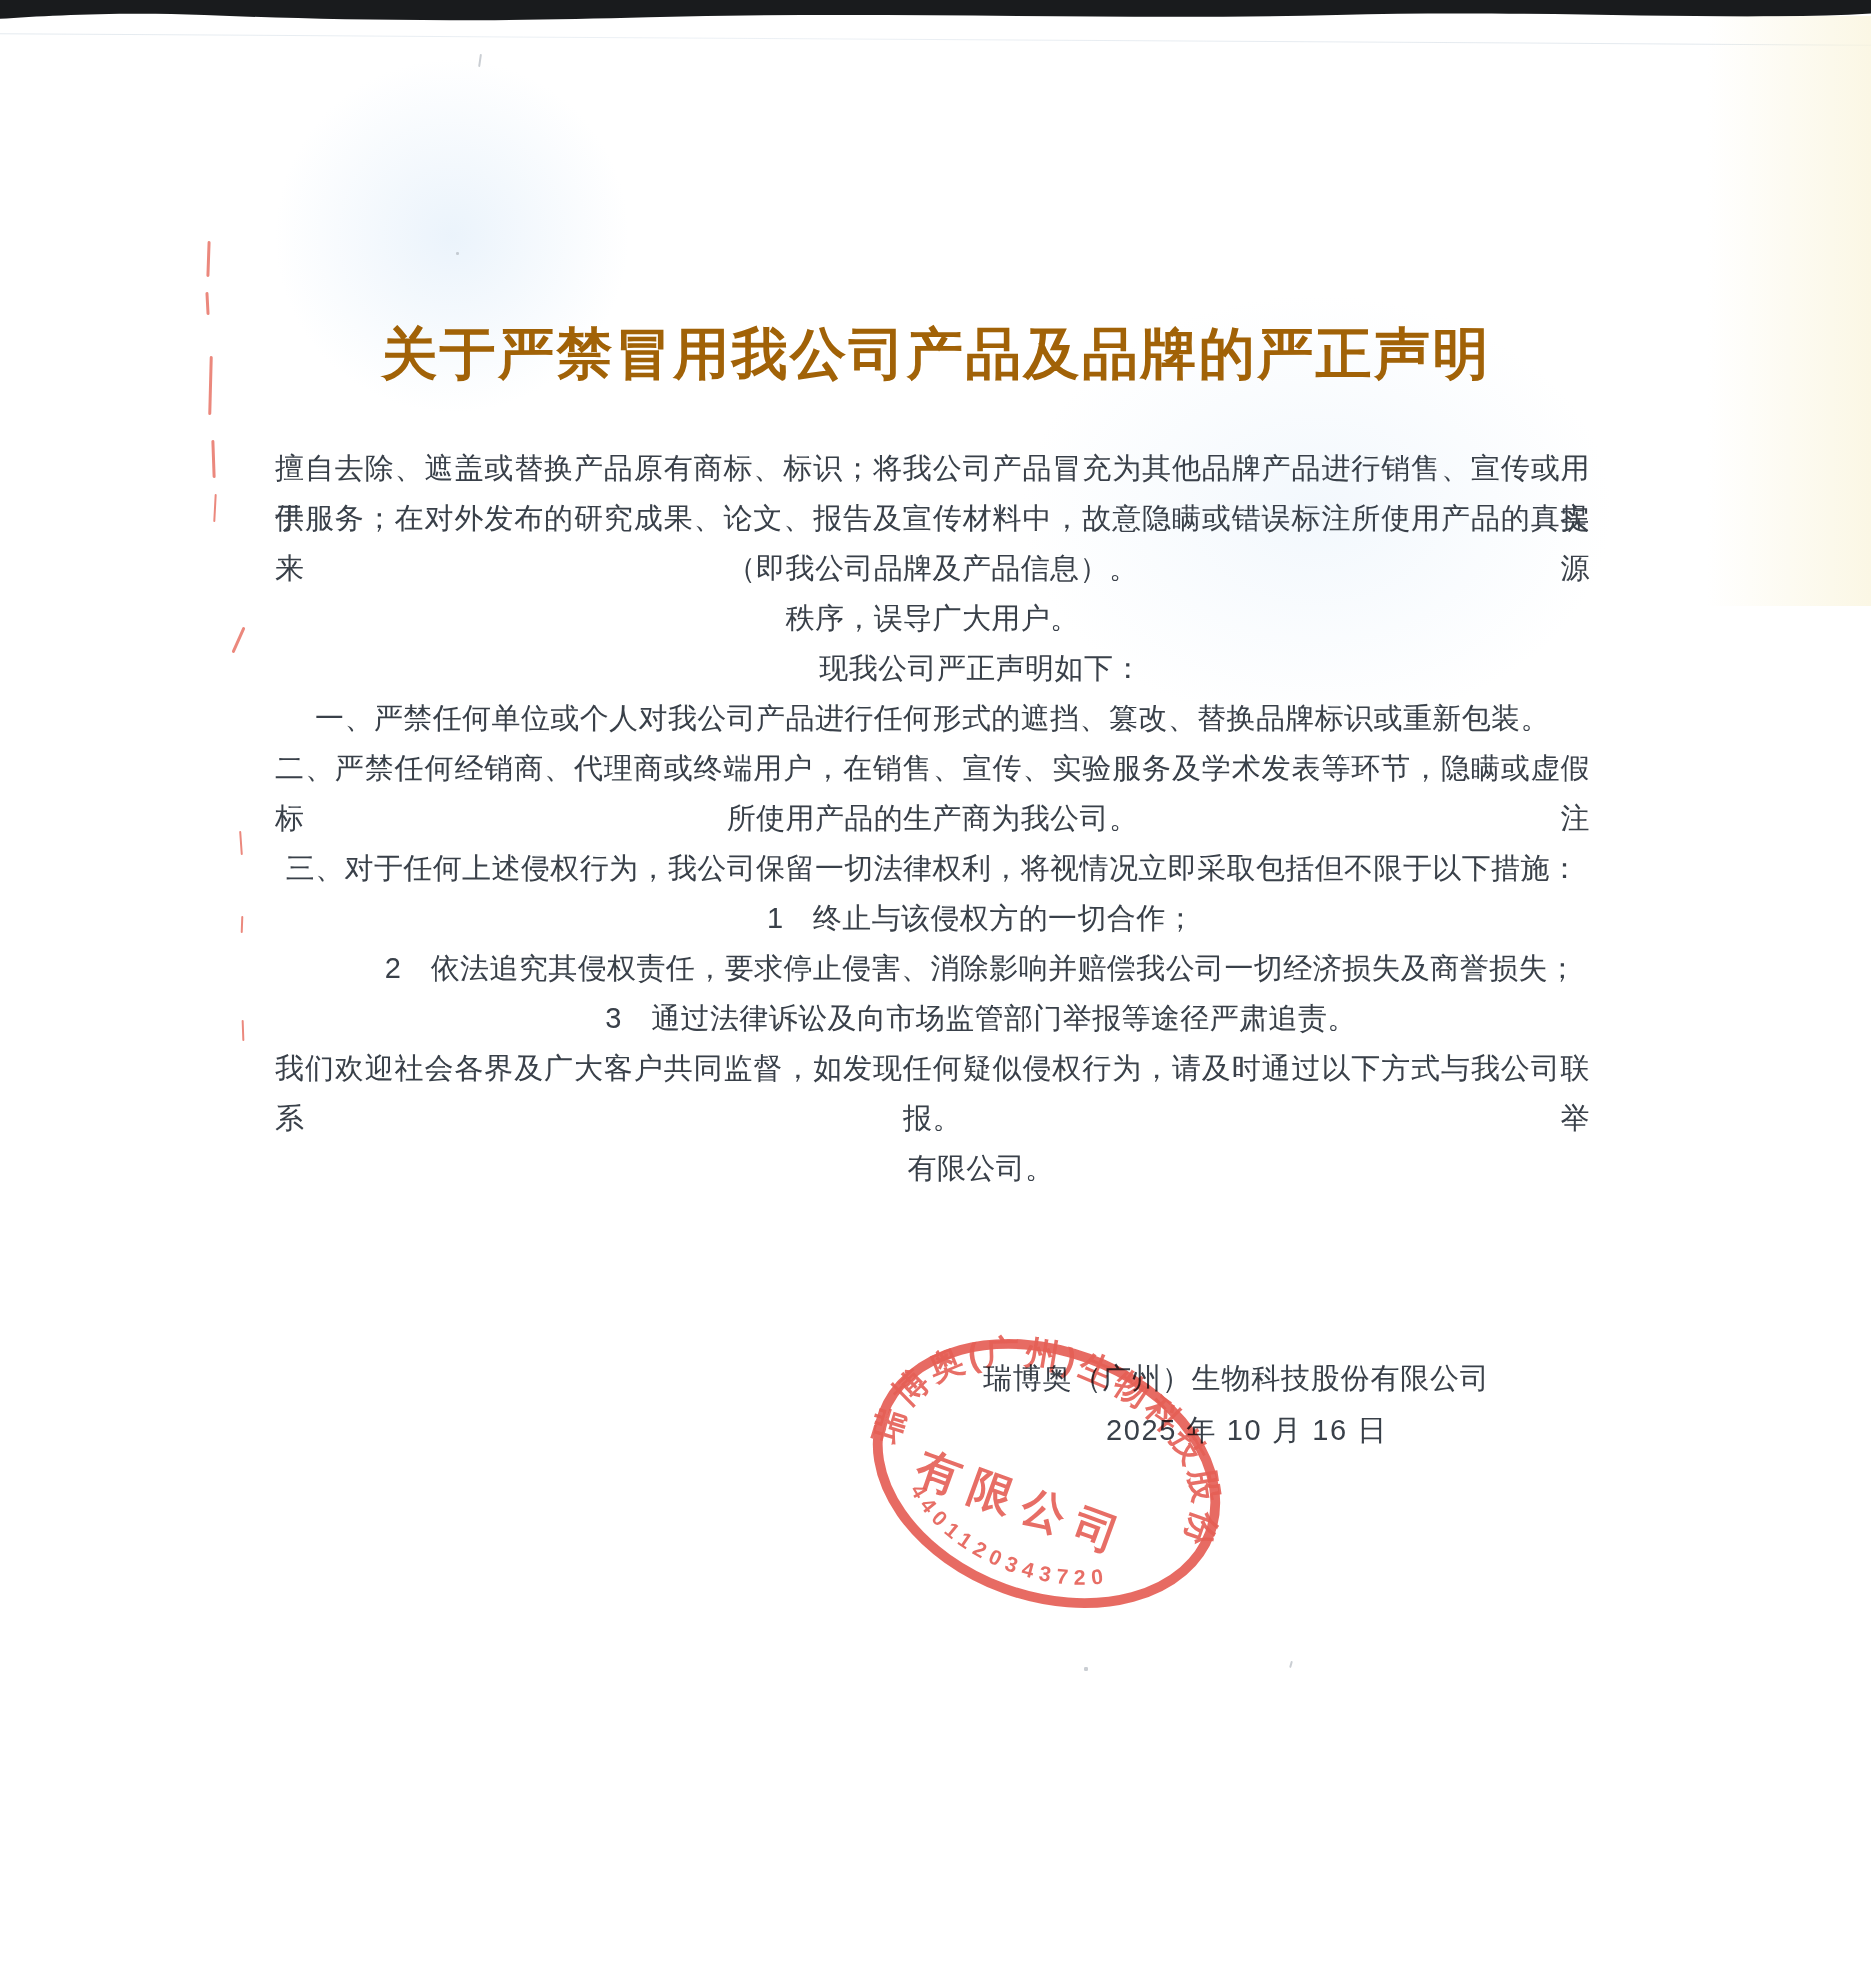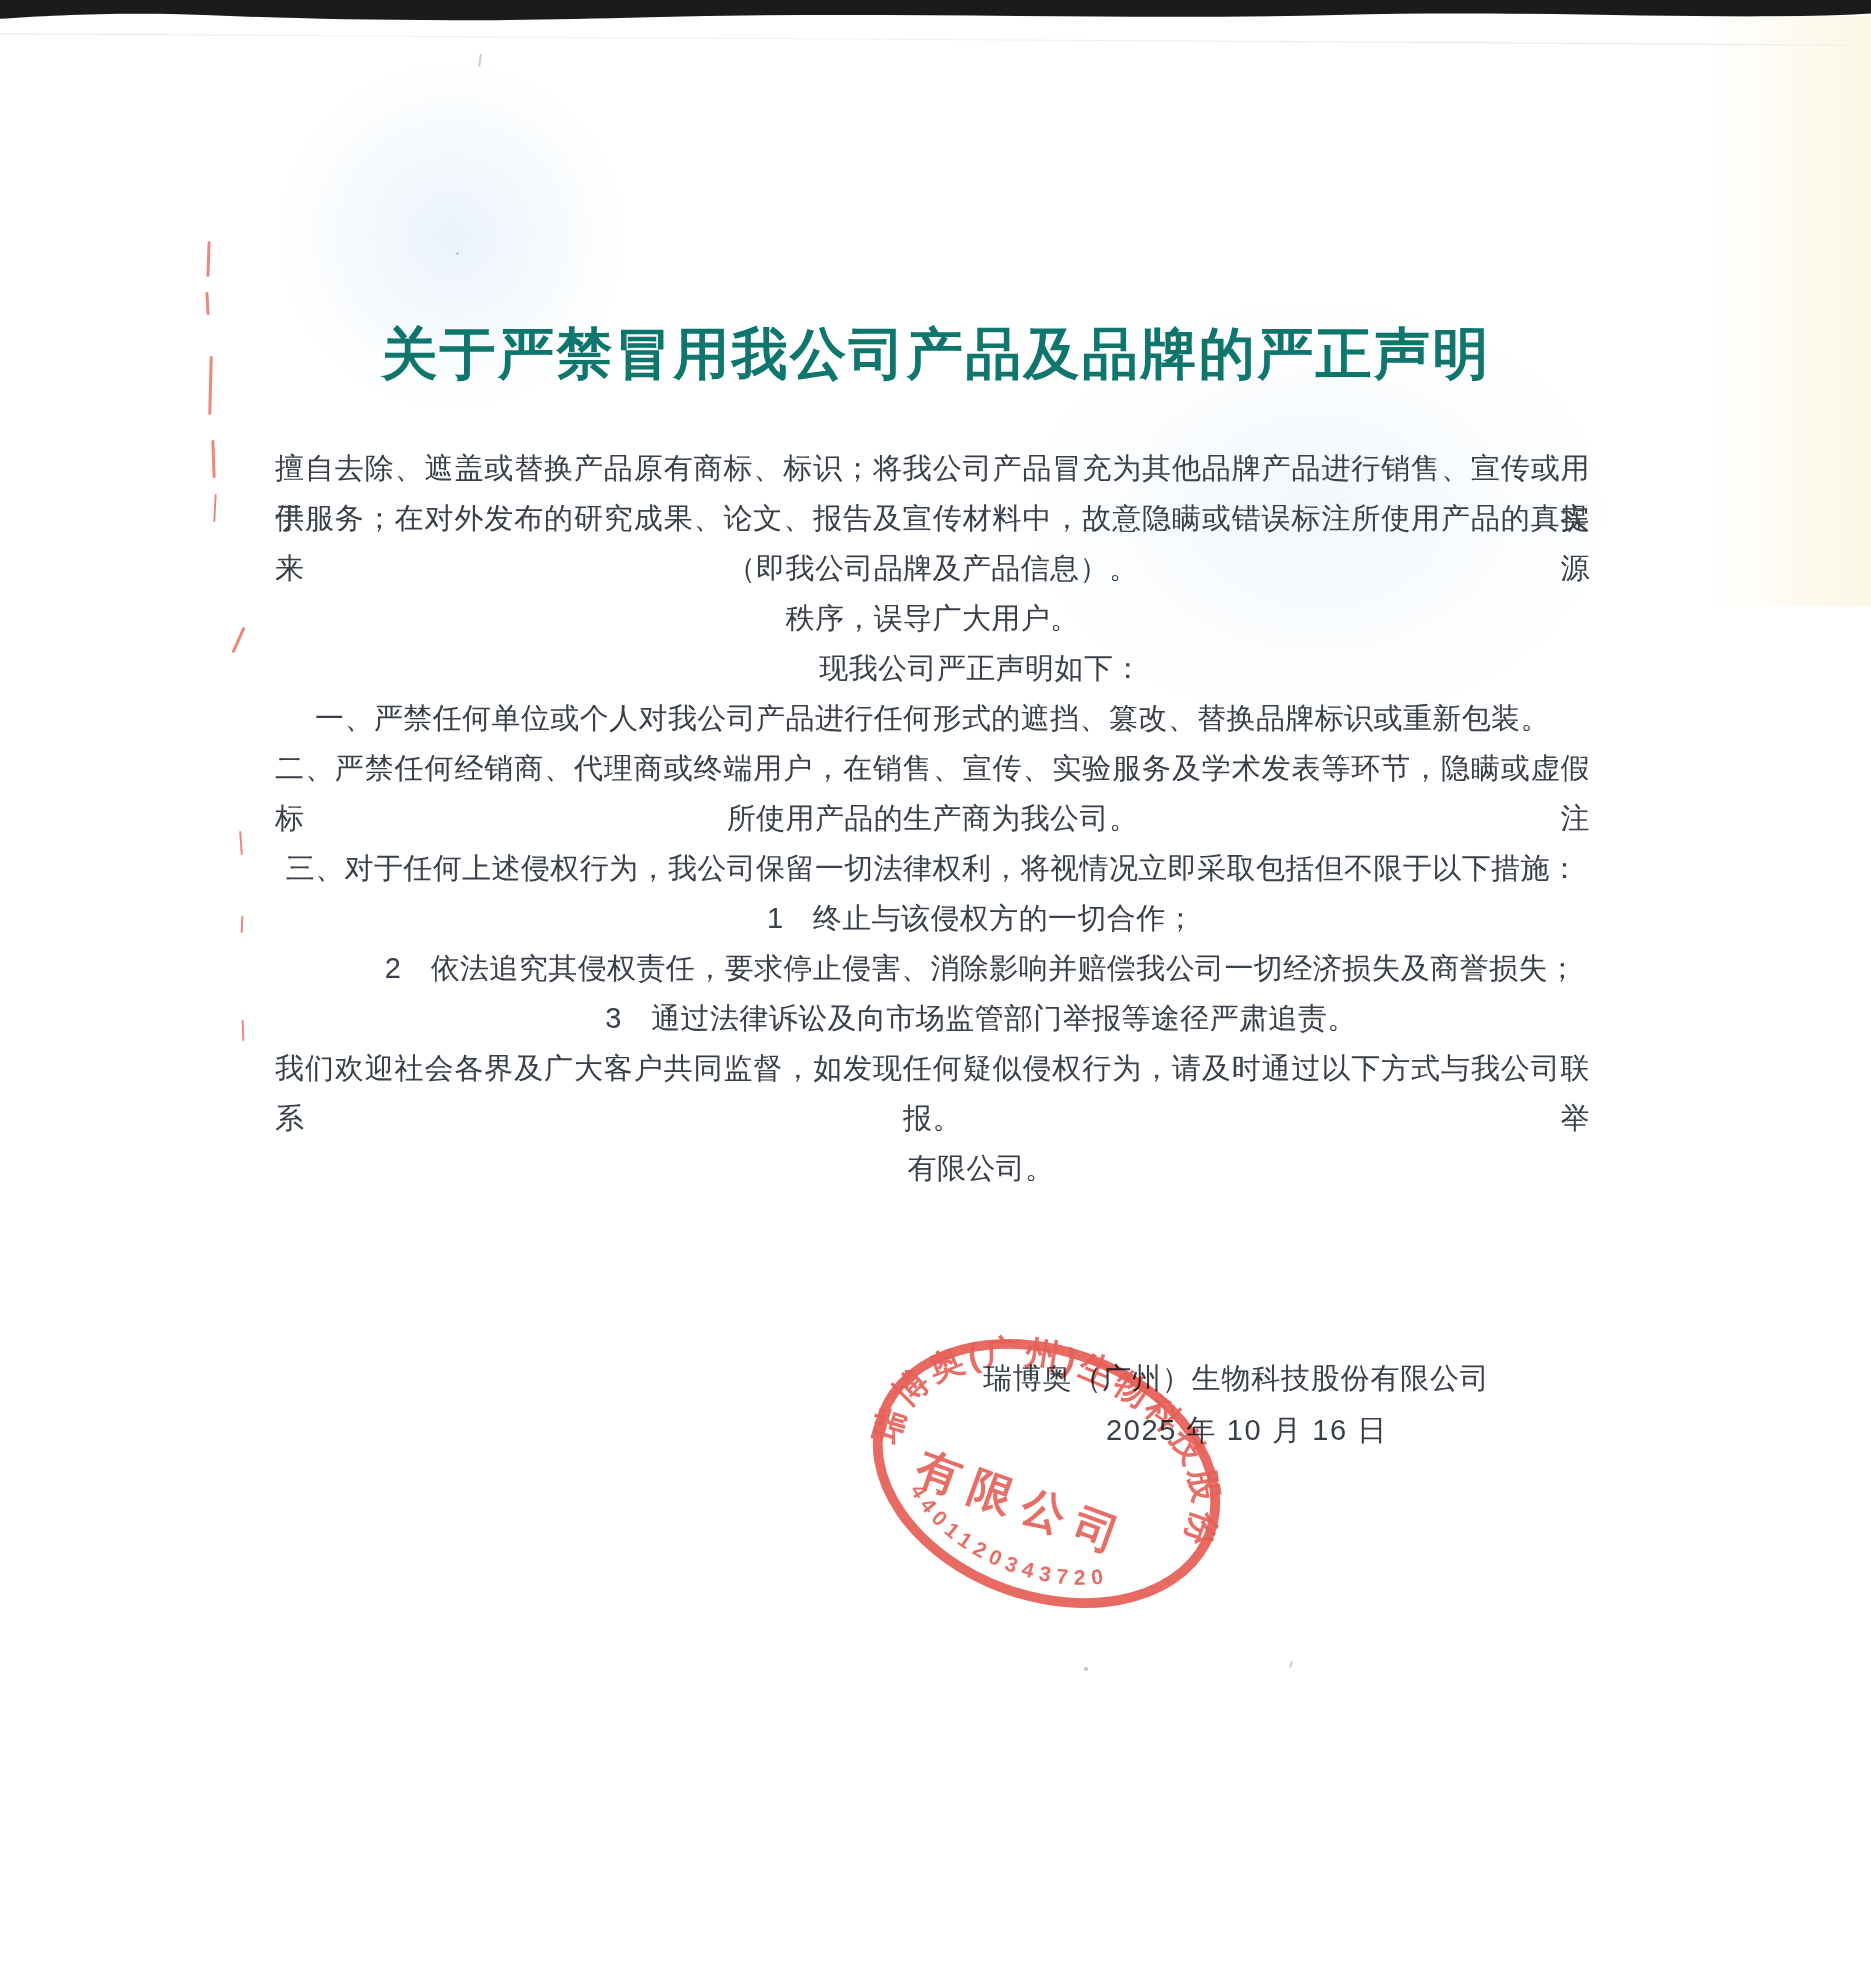--- a/index.html
+++ b/index.html
@@ -25,21 +25,21 @@
   .tint-blue2{left:1022px;top:295px;width:590px;height:432px;border-radius:50%;
     background:radial-gradient(closest-side,rgba(222,236,249,.38),rgba(222,236,249,0));}
   .red-streak{position:absolute;background:#e66a5c;border-radius:2.4px;opacity:.8;}
   .speck{position:absolute;background:#aeb4bb;border-radius:1.2px;opacity:.65;}
 
   
   .title{
     position:absolute;left:0;top:317px;width:1872px;
     text-align:center;
     font-size:56px;font-weight:600;letter-spacing:2.4px;
-    color:#0f766e;
+    color:#a16207;
   }
   .body-text{
     position:absolute;left:275px;top:443px;width:1315px;
     font-size:29px;color:#394049;line-height:50px;
     letter-spacing:0.4px;
   }
   .line{height:50px;white-space:nowrap;text-align:center;}
   .line.fill{white-space:normal;text-align:justify;text-align-last:justify;}
   .line.indent{text-indent:97px;}
   .signature{

